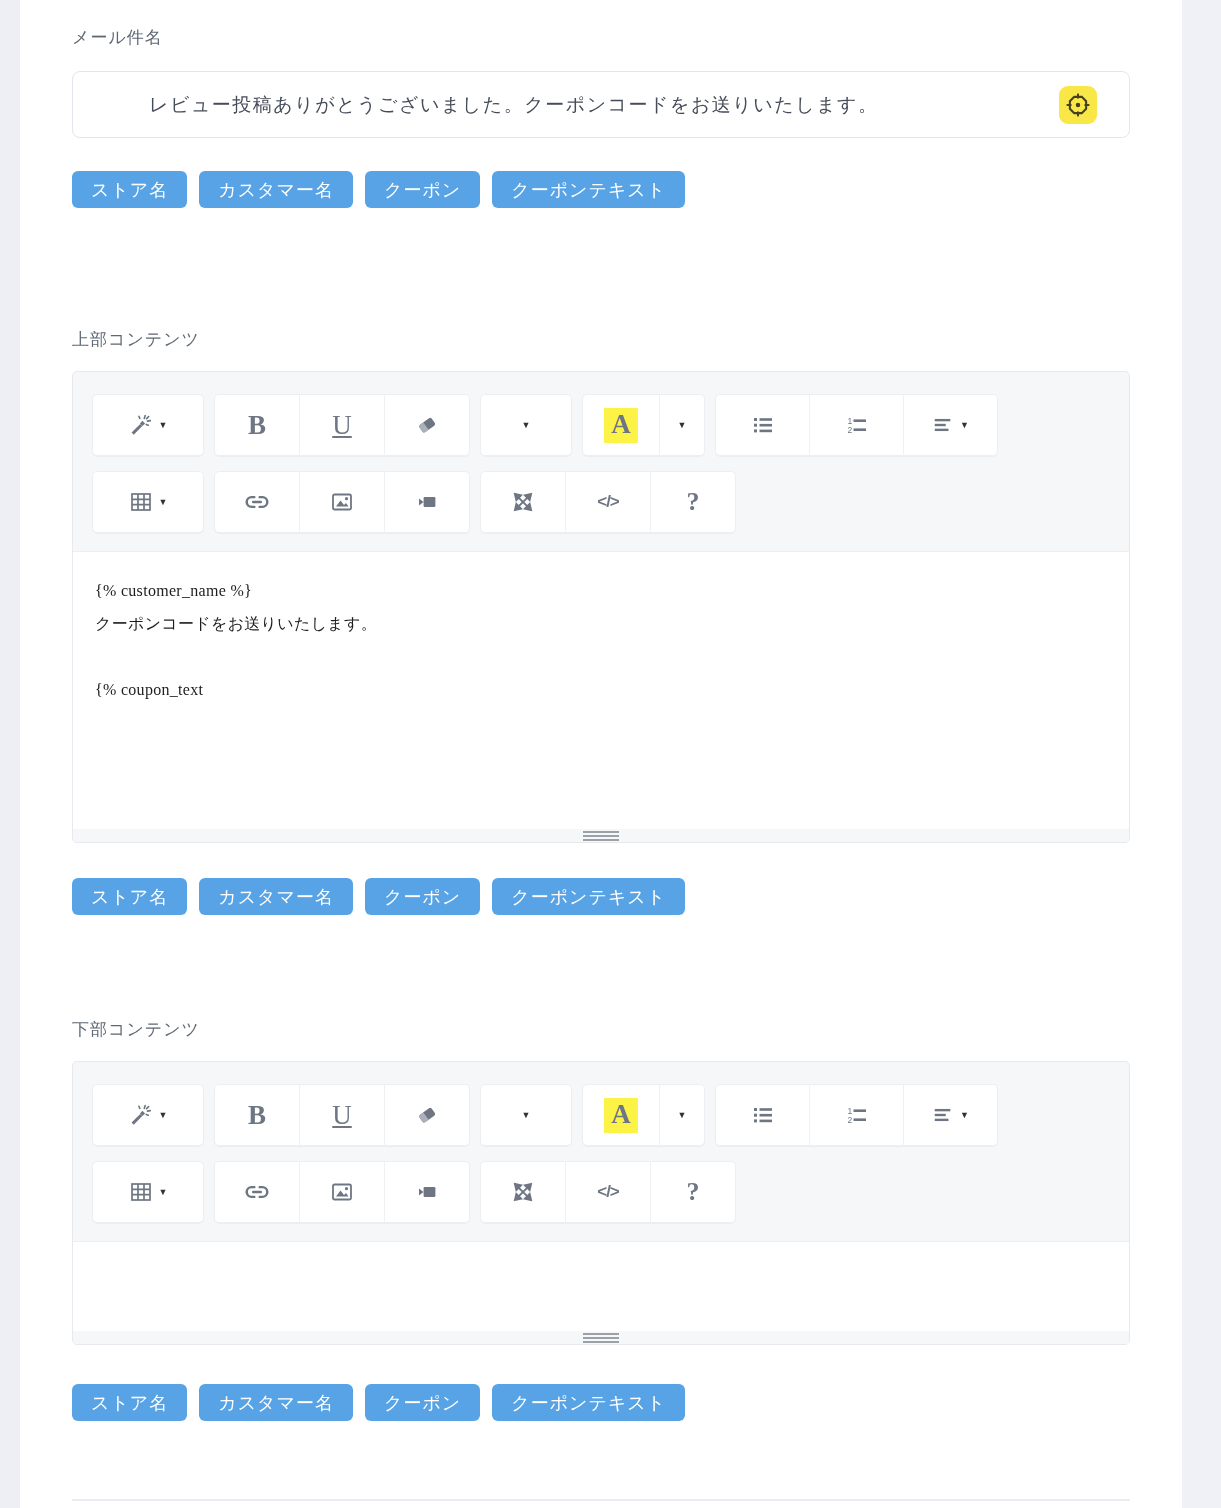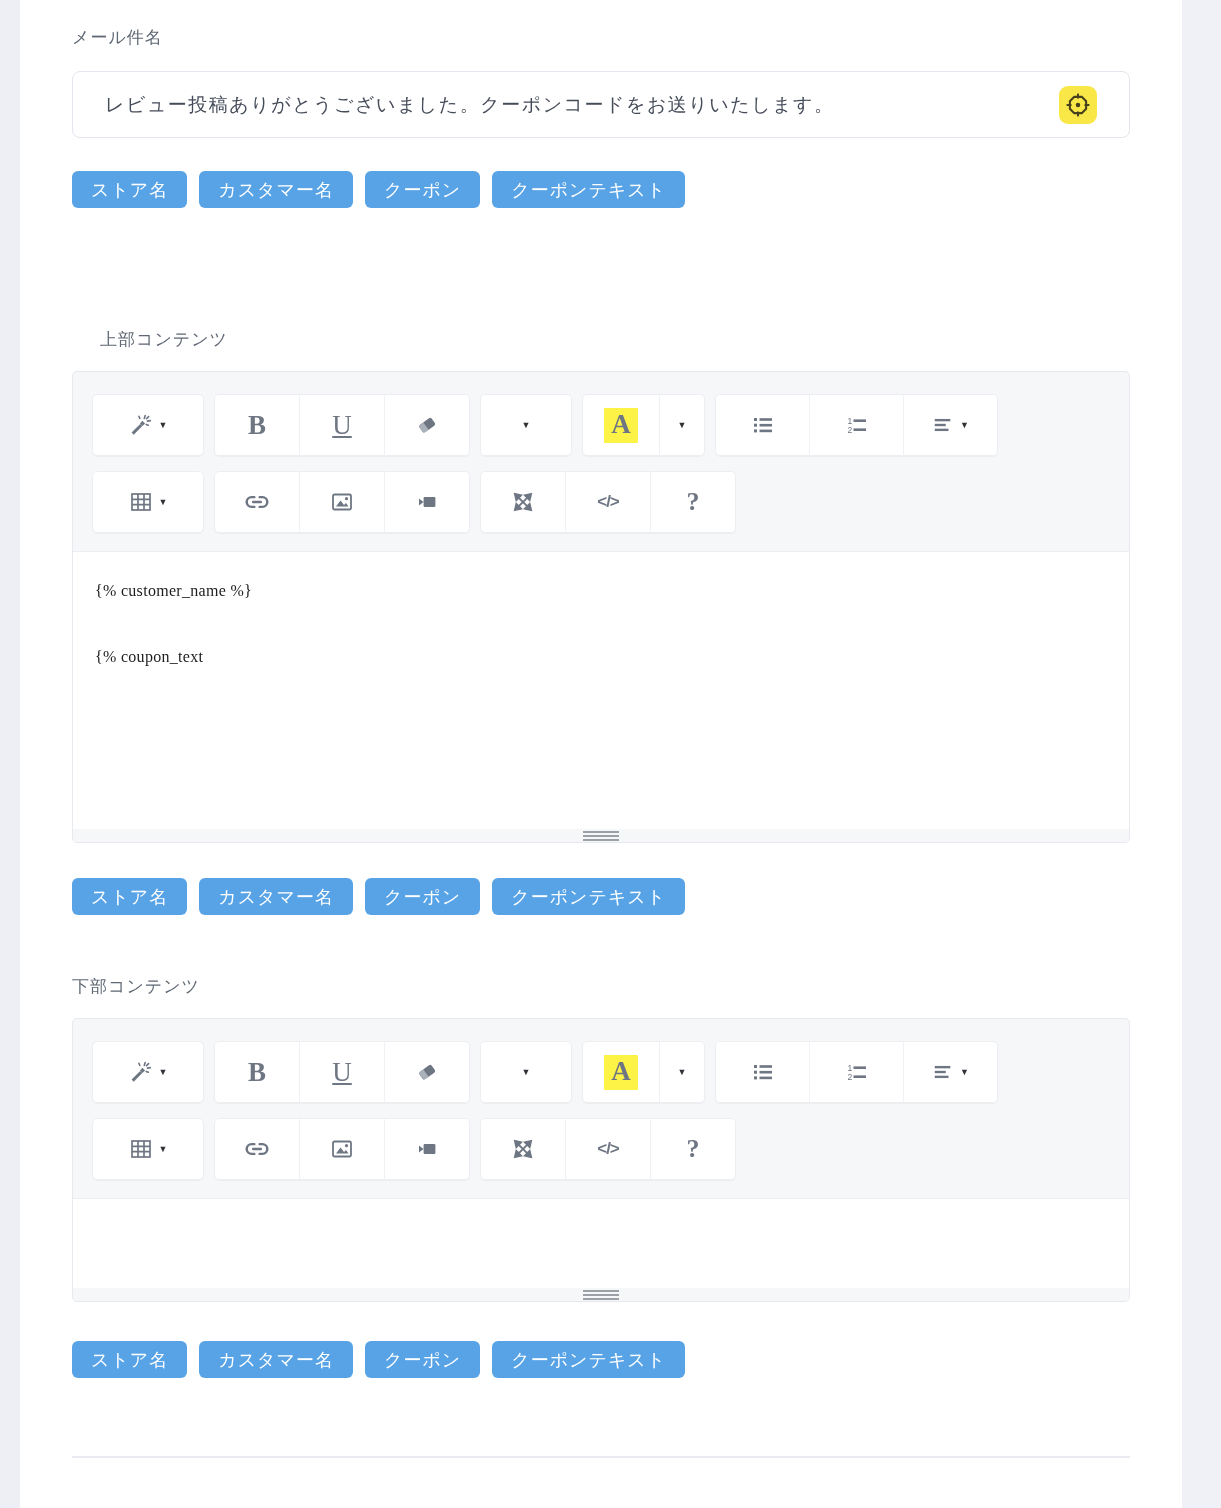--- a/index.html
+++ b/index.html
@@ -10,39 +10,39 @@
   }
   .edge-strip-left  { width:20px; background:#edeff4; flex:0 0 20px; }
   .edge-strip-right { width:39px; background:#eff1f6; flex:0 0 39px; }
   .main { flex:1; background:#ffffff; padding:26px 52px 0 52px; display:flex; flex-direction:column; }
 
   .field-label { font-size:17px; color:#5f6874; letter-spacing:1px; }
 
   
   .subject-box {
     margin-top:22px; height:67px; border:1px solid #e3e6ec; border-radius:8px;
-    display:flex; align-items:center; background:#fff;
+    display:flex; align-items:center; background:#fff;padding-left:44px;
   }
   .subject-text { margin-left:32px; font-size:19px; color:#454c59; letter-spacing:1.5px; flex:1;
     white-space:nowrap; overflow:hidden; }
   .subject-emoji-btn {
     width:38px; height:38px; margin-right:32px; border:none; border-radius:9px;
     background:#f8e747; display:flex; align-items:center; justify-content:center; cursor:pointer; flex:0 0 38px;
   }
 
   
   .token-row { display:flex; gap:12px; margin-top:33px; }
   .token-btn {
     height:37px; padding:0 19px; border:none; border-radius:6px; cursor:pointer;
     background:#57a3e6; color:#ffffff; font-size:18px; letter-spacing:1px;
     font-family:"Liberation Sans","DejaVu Sans",sans-serif;
   }
 
-  .section-label-top { margin-top:120px;margin-left:28px; }
-  .section-label-bottom { margin-top:60px;font-family:Liberation Mono, monospace; }
+  .section-label-top { margin-top:120px; }
+  .section-label-bottom { margin-top:103px;font-family:Liberation Mono, monospace; }
 
   
   .editor {
     margin-top:20px; border:1px solid #e7e9ee; border-radius:5px; background:#f6f7f9;
     overflow:hidden;
   }
   .toolbar { padding:22px 0 18px 19px; }
   .tb-row { display:flex; gap:10px; }
   .tb-row + .tb-row { margin-top:15px; }
   .tb-group { display:flex; border-radius:5px; box-shadow:0 1px 1px rgba(27,31,35,.04); }
@@ -251,20 +251,21 @@
             <span class="glyph-code">&lt;/&gt;</span>
           </button>
           <button class="tb-btn btn-std">
             <span class="glyph-help">?</span>
           </button>
         </div>
       </div>
     </div>
     <div class="ed-content ed-content-tall">
       <div class="ed-line">{% customer_name %}</div>
+      <div class="ed-line">クーポンコードをお送りいたします。</div>
       <div class="ed-line"></div>
       <div class="ed-line">{% coupon_text</div>
     </div>
     <div class="resize-bar">
       <div class="resize-grip">
           <span></span>
           <span></span>
           <span></span>
         </div>
     </div>

